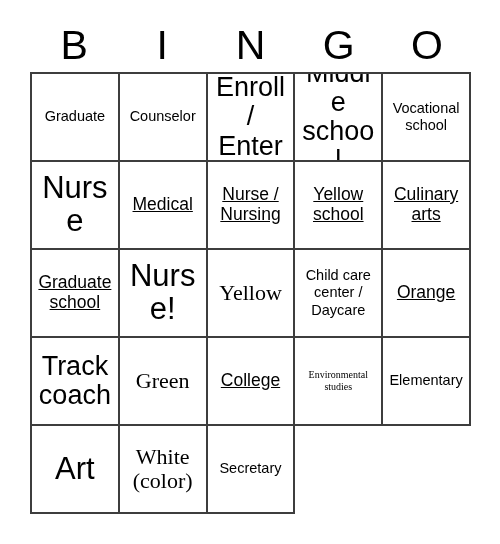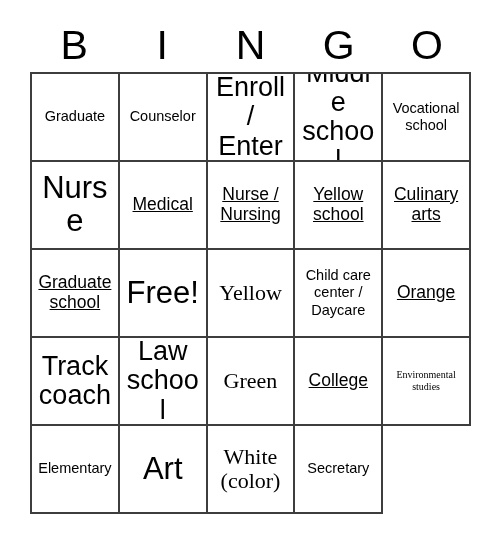--- a/index.html
+++ b/index.html
@@ -132,37 +132,34 @@
         <span class="cell-text sz-m">Yellow school</span>
       </div>
 
     <div class="bingo-cell">
         <span class="cell-text sz-m">Culinary arts</span>
       </div>
     <div class="bingo-cell">
         <span class="cell-text sz-m">Graduate school</span>
       </div>
     <div class="bingo-cell">
-        <span class="cell-text sz-xxl">Free!</span>
+        <span class="cell-text sz-xxl">Nurse!</span>
       </div>
     <div class="bingo-cell">
         <span class="cell-text sz-l">Yellow</span>
       </div>
     <div class="bingo-cell">
         <span class="cell-text sz-s">Child care center / Daycare</span>
       </div>
 
     <div class="bingo-cell">
         <span class="cell-text sz-m">Orange</span>
       </div>
     <div class="bingo-cell">
         <span class="cell-text sz-xl">Track coach</span>
-      </div>
-    <div class="bingo-cell">
-        <span class="cell-text sz-xl">Law school</span>
       </div>
     <div class="bingo-cell">
         <span class="cell-text sz-l">Green</span>
       </div>
     <div class="bingo-cell">
         <span class="cell-text sz-m">College</span>
       </div>
 
     <div class="bingo-cell">
         <span class="cell-text sz-xs">Environmental studies</span>

